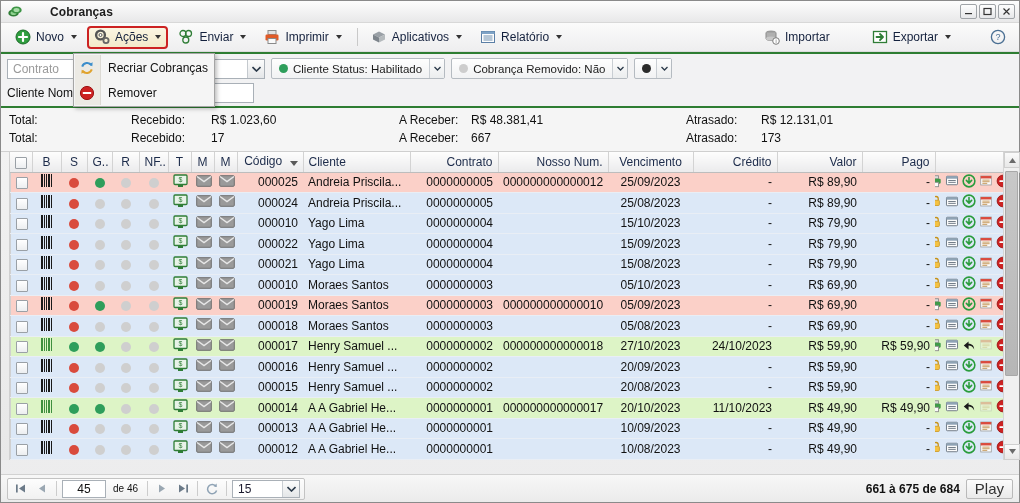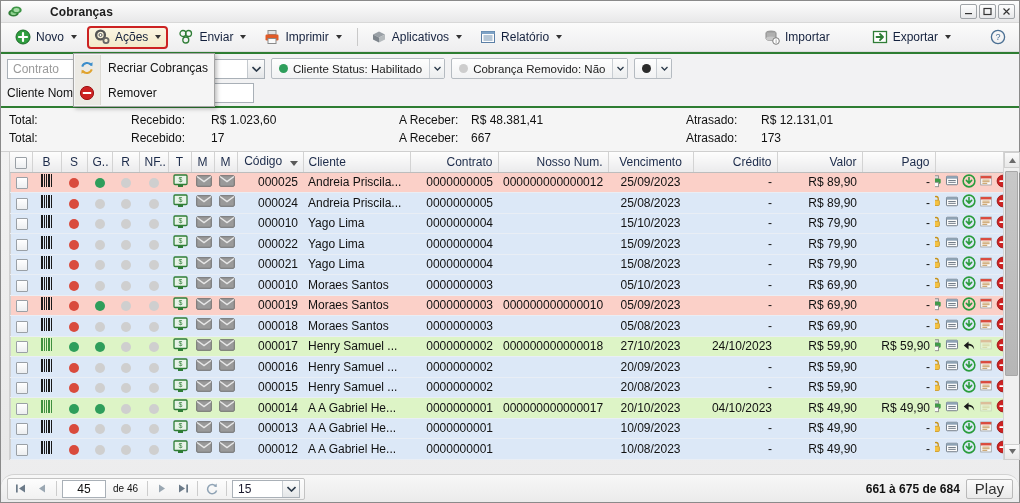--- a/index.html
+++ b/index.html
@@ -149,21 +149,21 @@
   .gutter{position:absolute;left:0;top:0;width:9px;height:100%;background:linear-gradient(#f2f2f2,#e8e8e8);border-right:1px solid #d0d0d0;}
   .vscroll{position:absolute;right:0;top:0;width:16px;height:100%;background:#f0f0f0;border-left:1px solid #d5d5d5;}
   .vsbtn{width:16px;height:16px;background:linear-gradient(#fafafa,#e8e8e8);border:1px solid #cfcfcf;display:flex;align-items:center;justify-content:center}
   .vsthumb{position:absolute;left:1px;width:13px;background:linear-gradient(#c8c8c8,#b6b6b6);border:1px solid #a8a8a8;border-radius:1px}
 
   
   .statusbar{
     position:absolute;left:0;bottom:0;width:100%;height:28px;
     background:linear-gradient(#f7f7f7,#ebebeb);
     border-top:1px solid #d2d2d2;
-    display:flex;align-items:center;padding:8px 6px;border-radius:13px;
+    display:flex;align-items:center;padding:8px 6px;
   }
   .navbox{
     height:22px;border:1px solid #c3c3c3;background:linear-gradient(#fdfdfd,#f1f1f1);
     display:flex;align-items:center;gap:3px;padding:0 4px;border-radius:2px;
   }
   .navbtn{width:18px;height:18px;display:flex;align-items:center;justify-content:center}
   .navin{
     width:44px;height:18px;border:1px solid #a9b0b7;background:#fff;
     display:flex;align-items:center;justify-content:center;font-size:12px;color:#111;
   }
@@ -1164,21 +1164,21 @@
                 </svg></span></td>
             <td class="c-ctr"><span><svg width="16" height="12" viewBox="0 0 16 12">
                   <rect x="0.7" y="0.7" width="14.6" height="10.6" rx="1" fill="#9a9a9a" stroke="#6f6f6f"></rect>
                   <path d="M1 1.5 L8 6.6 L15 1.5" fill="none" stroke="#e8e8e8" stroke-width="1.4"></path>
                 </svg></span></td>
             <td class="c-num">000014</td>
             <td>A A Gabriel He...</td>
             <td class="c-num">0000000001</td>
             <td class="c-num">000000000000017</td>
             <td class="c-ctr">20/10/2023</td>
-            <td class="c-num">04/10/2023</td>
+            <td class="c-num">11/10/2023</td>
             <td class="c-num">R$ 49,90</td>
             <td class="c-num">R$ 49,90</td>
             <td>
               <span class="acts">
                 <span><svg width="14" height="14" viewBox="0 0 16 16">
                     <rect x="4" y="2" width="8" height="3.5" fill="#dcdcdc" stroke="#8a8a8a"></rect>
                     <rect x="1.5" y="5.5" width="13" height="5.5" rx="1.2" fill="#3f9a48"></rect>
                     <rect x="4" y="9.5" width="8" height="5" fill="#fafafa" stroke="#8a8a8a"></rect>
                   </svg></span>
                 <span><svg width="14" height="13" viewBox="0 0 16 16">

